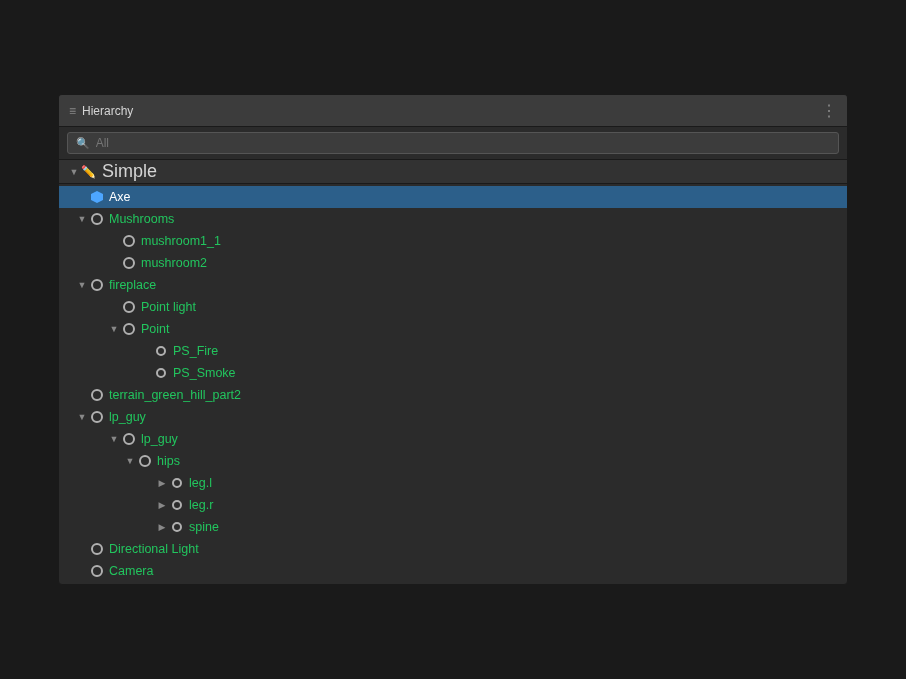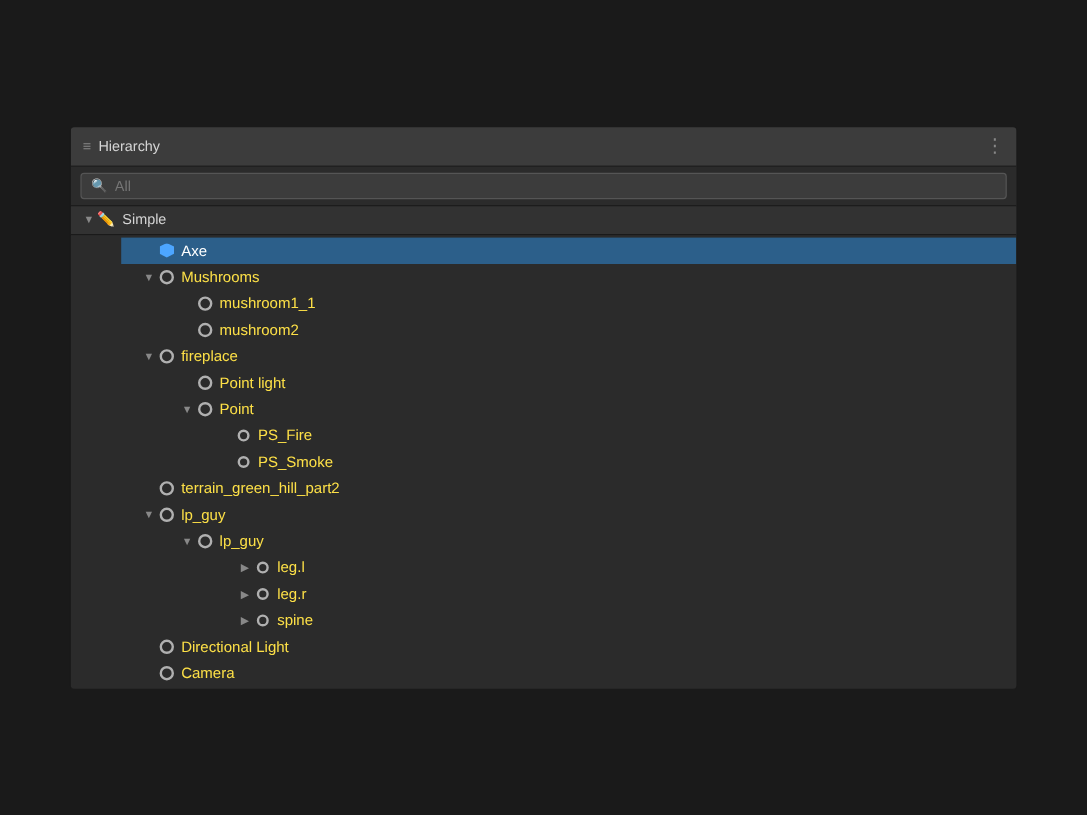--- a/index.html
+++ b/index.html
@@ -94,21 +94,20 @@
       overflow-y: auto;
     }
 
     .tree-item {
       display: flex;
       align-items: center;
       height: 22px;
       padding-right: 8px;
       cursor: pointer;
       user-select: none;
-      margin-left: 42px;
     }
 
     .tree-item.selected {
       background: #2c5f8a;
     }
 
     .tree-item.selected .item-label {
       color: #ffffff;
     }
 
@@ -173,21 +172,21 @@
     .icon-circle-sm {
       width: 10px;
       height: 10px;
       border: 2px solid #b0b0b0;
       border-radius: 50%;
       display: inline-block;
       background: transparent;
     }
 
     .item-label {
-      color: #fde047;
+      color: #22c55e;
       font-size: 12.5px;
       white-space: nowrap;
     }
 
     
     .scene-root {
       display: flex;
       align-items: center;
       height: 24px;
       padding: 0 8px;
@@ -196,21 +195,21 @@
     }
 
     .scene-edit-icon {
       color: #aaa;
       font-size: 12px;
       margin-right: 6px;
     }
 
     .scene-label {
       color: #d4d4d4;
-      font-size: 12px;
+      font-size: 18px;
     }
   </style>
 </head>
 <body>
 
 <div class="panel">
 
   <div class="panel-header">
     <div class="panel-header-left">
       <span class="header-icon">≡</span>
@@ -323,20 +322,28 @@
       </div>
       <div class="tree-item">
         <span class="indent" style="width: 48px;"></span>
         <span class="arrow down"></span>
         <span class="node-icon">
           <span class="icon-circle"></span>
         </span>
         <span class="item-label">lp_guy</span>
       </div>
       <div class="tree-item">
+        <span class="indent" style="width: 64px;"></span>
+        <span class="arrow down"></span>
+        <span class="node-icon">
+          <span class="icon-circle"></span>
+        </span>
+        <span class="item-label">hips</span>
+      </div>
+      <div class="tree-item">
         <span class="indent" style="width: 96px;"></span>
         <span class="arrow right"></span>
         <span class="node-icon">
           <span class="icon-circle-sm"></span>
         </span>
         <span class="item-label">leg.l</span>
       </div>
       <div class="tree-item">
         <span class="indent" style="width: 96px;"></span>
         <span class="arrow right"></span>

